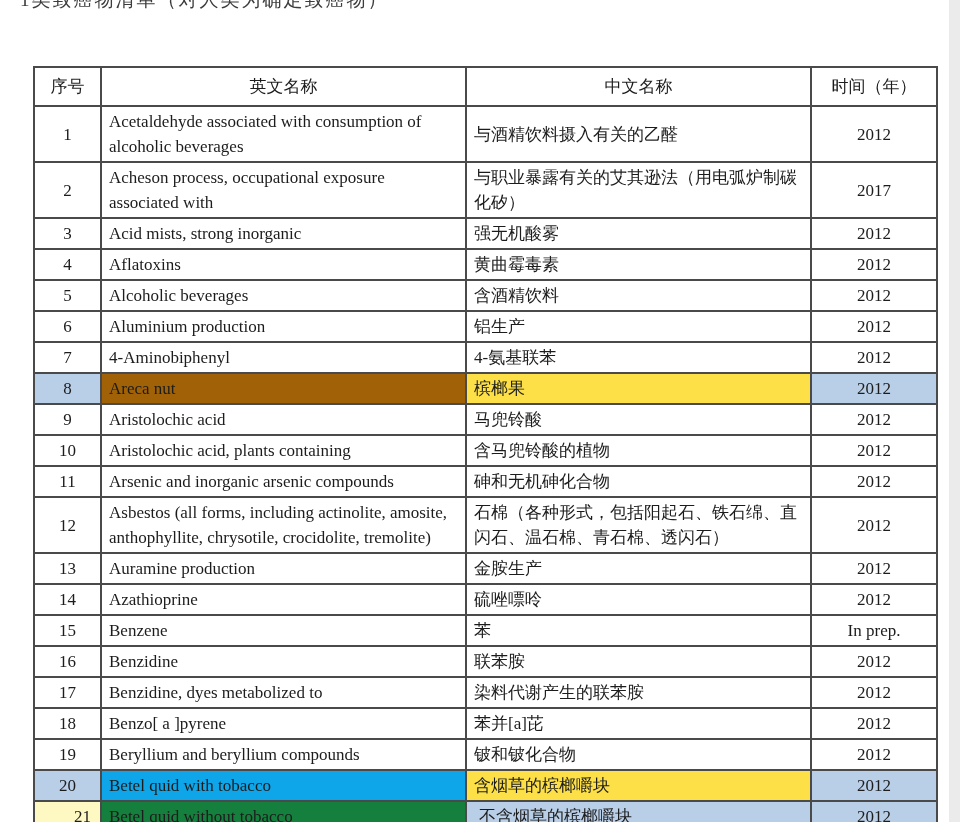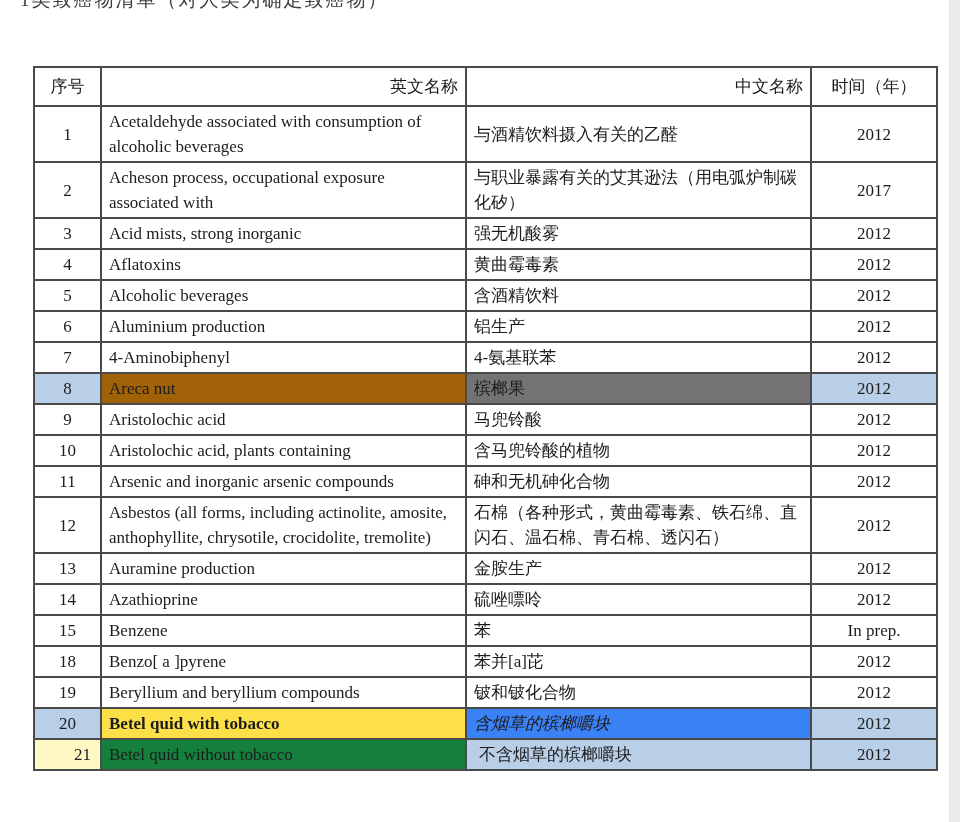--- a/index.html
+++ b/index.html
@@ -58,21 +58,21 @@
     border: 2px solid #4a4a4a;
     padding: 2px 7px;
     font-size: 17px;
     line-height: 25px;
     font-weight: normal;
     vertical-align: middle;
     overflow: hidden;
   }
   thead th {
     height: 33px;
-    text-align: right;
+    text-align: center;
   }
   th.c-no, td.c-no,
   th.c-year, td.c-year {
     text-align: center;
   }
   thead th.c-no {
     text-align: center;
   }
   td.c-en, td.c-zh {
     text-align: left;
@@ -148,21 +148,21 @@
         </tr>
         <tr class="single">
           <td class="c-no">7</td>
           <td class="c-en">4-Aminobiphenyl</td>
           <td class="c-zh">4-氨基联苯</td>
           <td class="c-year">2012</td>
         </tr>
         <tr class="single hl">
           <td class="c-no" style="background: rgb(185, 207, 232);">8</td>
           <td class="c-en" style="background: #a16207;">Areca nut</td>
-          <td class="c-zh" style="background: #737373;">槟榔果</td>
+          <td class="c-zh" style="background: #fde047;">槟榔果</td>
           <td class="c-year" style="background: rgb(185, 207, 232);">2012</td>
         </tr>
         <tr class="single">
           <td class="c-no">9</td>
           <td class="c-en">Aristolochic acid</td>
           <td class="c-zh">马兜铃酸</td>
           <td class="c-year">2012</td>
         </tr>
         <tr class="single">
           <td class="c-no">10</td>
@@ -172,21 +172,21 @@
         </tr>
         <tr class="">
           <td class="c-no">11</td>
           <td class="c-en">Arsenic and inorganic arsenic compounds</td>
           <td class="c-zh">砷和无机砷化合物</td>
           <td class="c-year">2012</td>
         </tr>
         <tr class="">
           <td class="c-no">12</td>
           <td class="c-en">Asbestos (all forms, including actinolite, amosite, anthophyllite, chrysotile, crocidolite, tremolite)</td>
-          <td class="c-zh">石棉（各种形式，黄曲霉毒素、铁石绵、直闪石、温石棉、青石棉、透闪石）</td>
+          <td class="c-zh">石棉（各种形式，包括阳起石、铁石绵、直闪石、温石棉、青石棉、透闪石）</td>
           <td class="c-year">2012</td>
         </tr>
         <tr class="single">
           <td class="c-no">13</td>
           <td class="c-en">Auramine production</td>
           <td class="c-zh">金胺生产</td>
           <td class="c-year">2012</td>
         </tr>
         <tr class="single">
           <td class="c-no">14</td>
@@ -194,35 +194,47 @@
           <td class="c-zh">硫唑嘌呤</td>
           <td class="c-year">2012</td>
         </tr>
         <tr class="single">
           <td class="c-no">15</td>
           <td class="c-en">Benzene</td>
           <td class="c-zh">苯</td>
           <td class="c-year">In prep.</td>
         </tr>
         <tr class="single">
+          <td class="c-no">16</td>
+          <td class="c-en">Benzidine</td>
+          <td class="c-zh">联苯胺</td>
+          <td class="c-year">2012</td>
+        </tr>
+        <tr class="single">
+          <td class="c-no">17</td>
+          <td class="c-en">Benzidine, dyes metabolized to</td>
+          <td class="c-zh">染料代谢产生的联苯胺</td>
+          <td class="c-year">2012</td>
+        </tr>
+        <tr class="single">
           <td class="c-no">18</td>
           <td class="c-en">Benzo[ a ]pyrene</td>
           <td class="c-zh">苯并[a]芘</td>
           <td class="c-year">2012</td>
         </tr>
         <tr class="single">
           <td class="c-no">19</td>
           <td class="c-en">Beryllium and beryllium compounds</td>
           <td class="c-zh">铍和铍化合物</td>
           <td class="c-year">2012</td>
         </tr>
         <tr class="single hl">
           <td class="c-no" style="background: rgb(185, 207, 232);">20</td>
-          <td class="c-en" style="background: #fde047; font-weight: bold;">Betel quid with tobacco</td>
-          <td class="c-zh" style="background: #3b82f6; font-style: italic;">含烟草的槟榔嚼块</td>
+          <td class="c-en" style="background: #0ea5e9;">Betel quid with tobacco</td>
+          <td class="c-zh" style="background: #fde047;">含烟草的槟榔嚼块</td>
           <td class="c-year" style="background: rgb(185, 207, 232);">2012</td>
         </tr>
         <tr class="single hl">
           <td class="c-no" style="background: #fef9c3; padding-left: 37px;">21</td>
           <td class="c-en" style="background: #15803d;">Betel quid without tobacco</td>
           <td class="c-zh" style="background: rgb(185, 207, 232); padding-left: 12px;">不含烟草的槟榔嚼块</td>
           <td class="c-year" style="background: rgb(185, 207, 232);">2012</td>
         </tr>
       </tbody>
   </table>

